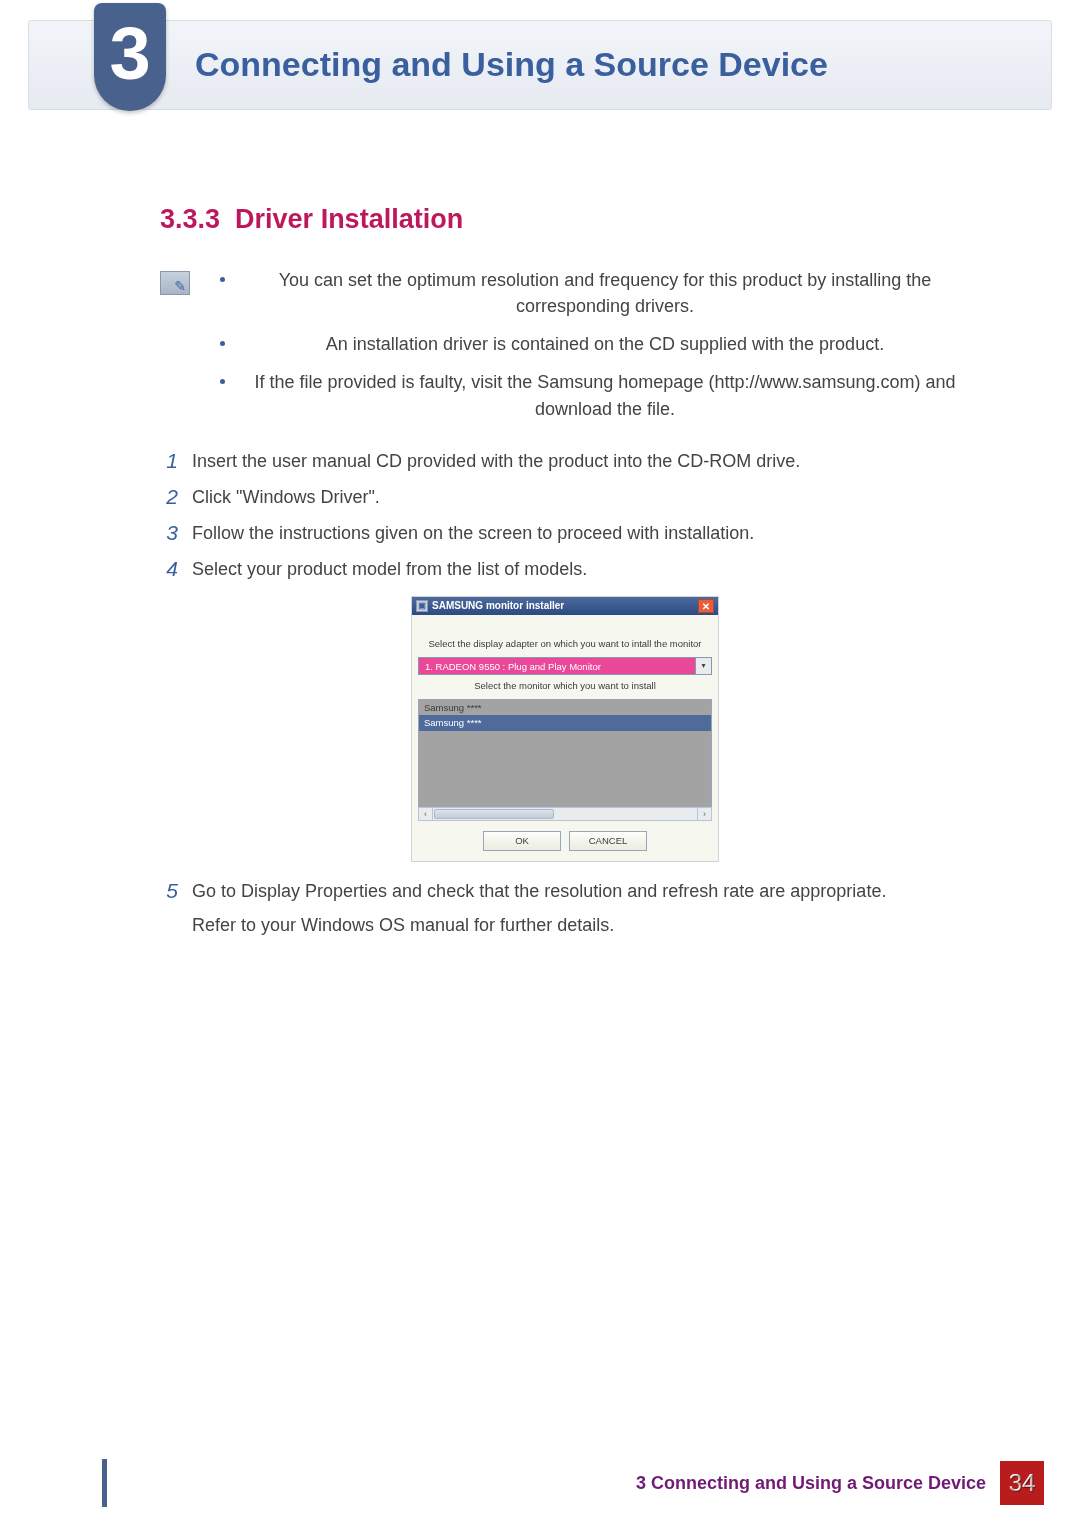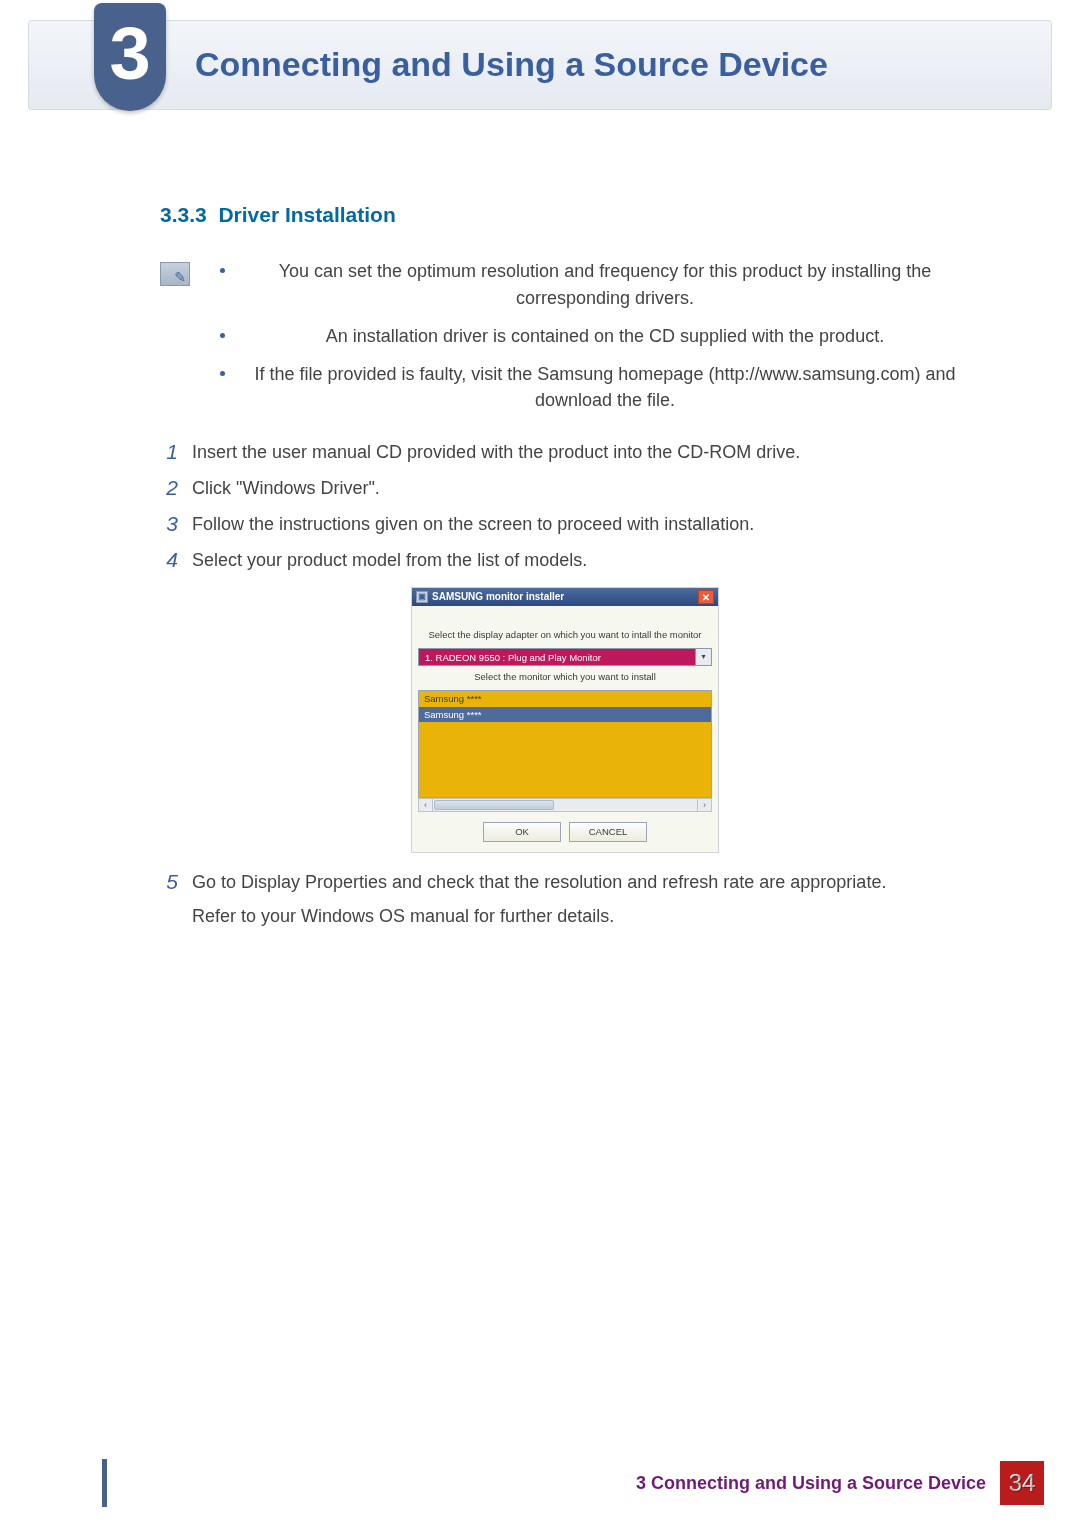--- a/index.html
+++ b/index.html
@@ -46,22 +46,22 @@
   .chapter-title {
     margin-left: 166px;
     font-size: 34px;
     font-weight: bold;
     color: #3a5f9e;
   }
   .content {
     padding: 90px 110px 0 160px;
   }
   .section-heading {
-    color: #0369a1;
-    font-size: 21px;
+    color: #be185d;
+    font-size: 27px;
     font-weight: bold;
     margin-bottom: 28px;
   }
   .note-row {
     display: flex;
     align-items: flex-start;
     gap: 22px;
     margin-bottom: 14px;
   }
   .note-icon {
@@ -159,37 +159,37 @@
   }
   .dialog-body { padding: 18px 6px 10px 6px; }
   .dialog-label { text-align: center; margin: 4px 0 6px 0; }
   .dropdown {
     display: flex;
     height: 18px;
     border: 1px solid #8a98ab;
   }
   .dropdown-value {
     flex: 1;
-    background: #be185d;
+    background: #ec4899;
     color: #fff;
     padding: 2px 6px;
   }
   .dropdown-arrow {
     width: 16px;
     background: #e9ecef;
     border-left: 1px solid #8a98ab;
     text-align: center;
     font-size: 8px;
     line-height: 16px;
     color: #444;
   }
   .listbox {
     border: 1px solid #9aa6b7;
     height: 108px;
-    background: #eab308;
+    background: #a3a3a3;
     overflow: hidden;
     margin-top: 4px;
   }
   .listbox .item { padding: 1px 5px; }
   .listbox .item.selected { background: #4f6b9c; color: #fff; }
   .hscroll {
     height: 14px;
     background: #e9ecef;
     border: 1px solid #bcc4cf;
     display: flex;

